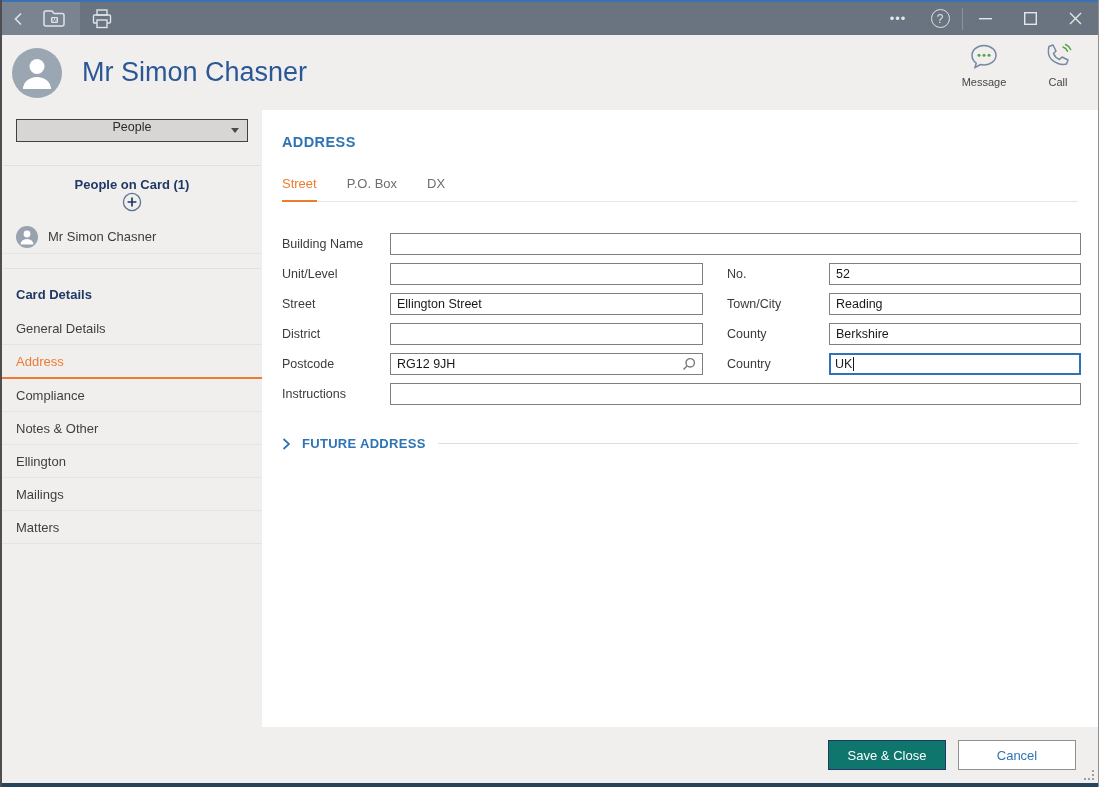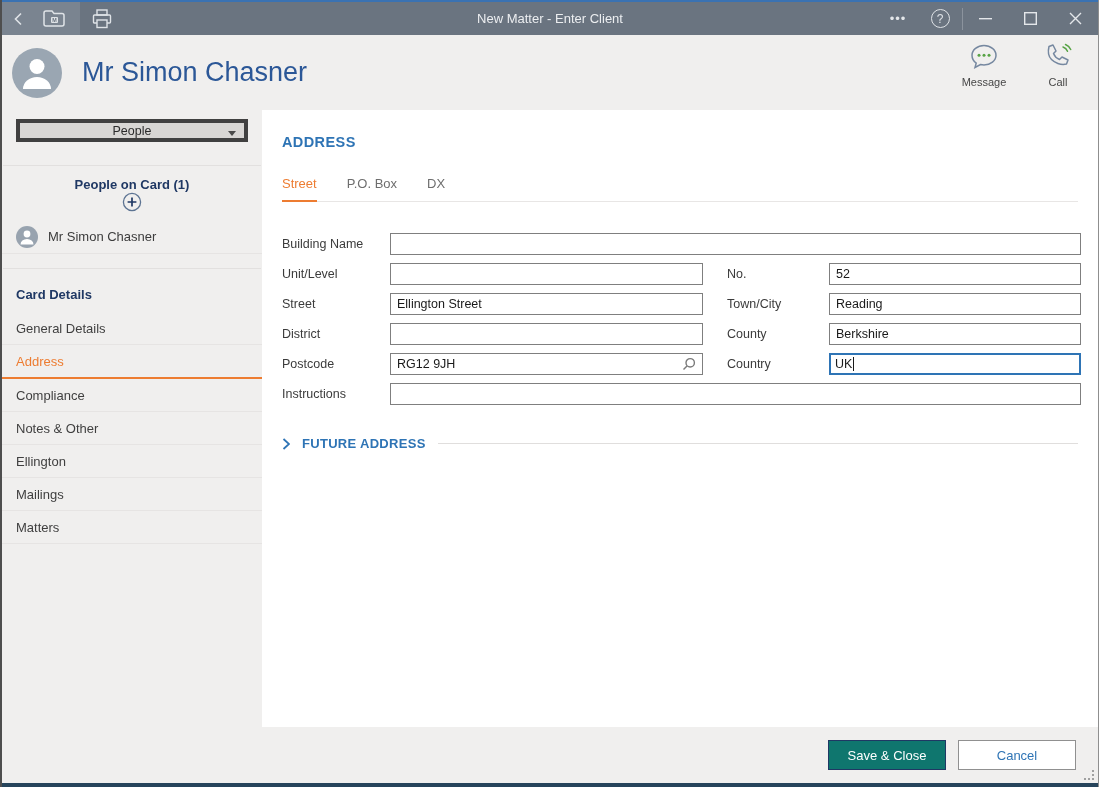--- a/index.html
+++ b/index.html
@@ -67,22 +67,22 @@
   
   .body-row { flex:1; display:flex; min-height:0; border-bottom:4px solid #26445b; }
   
   .sidebar { width:260px; flex:0 0 260px; background:#f0efee; }
   .side-heading {
     color:#1f3864; font-weight:bold; font-size:13px;
   }
   .card-type-label { margin:24px 0 0 14px; }
   .dropdown {
     margin:9px 14px 0 14px; height:23px; background:#d8d6d4;
-    border:4px solid #404040; position:relative;
-    display:flex; align-items:flex-end; justify-content:center;
+    border:1px solid #404040; position:relative;
+    display:flex; align-items:flex-start; justify-content:center;
     font-size:12.5px; color:#2b2b2b; cursor:default;
   }
   .dropdown-caret { position:absolute; right:8px; top:8px; }
   .side-divider { height:1px; background:#e2e0df; margin:0 1px; }
   .divider-1 { margin-top:23px; }
   .people-header {
     display:flex; align-items:center; justify-content:space-between;
     padding:11px 14px 6px 14px;
     flex-direction:column;
   }
@@ -184,21 +184,20 @@
         </svg>
       </div>
     </div>
     <div class="tb-btn print-btn">
       <svg width="22" height="20" viewBox="0 0 22 20">
         <rect x="6" y="1" width="10" height="5" fill="none" stroke="#dfe3e7" stroke-width="1.4"></rect>
         <rect x="2.5" y="6" width="17" height="8" rx="1" fill="none" stroke="#dfe3e7" stroke-width="1.4"></rect>
         <rect x="6" y="11" width="10" height="7.5" fill="#6a7480" stroke="#dfe3e7" stroke-width="1.4"></rect>
       </svg>
     </div>
-    <div class="tb-title">New Matter - Enter Client</div>
     <div class="tb-right">
       <div class="tb-btn tb-dots">•••</div>
       <div class="tb-btn tb-help">
         <div class="help-circle">?</div>
       </div>
       <div class="tb-divider"></div>
       <div class="tb-btn tb-min">
         <svg width="13" height="2" viewBox="0 0 13 2">
           <rect width="13" height="1.4" fill="#e4e7ea"></rect>
         </svg>

